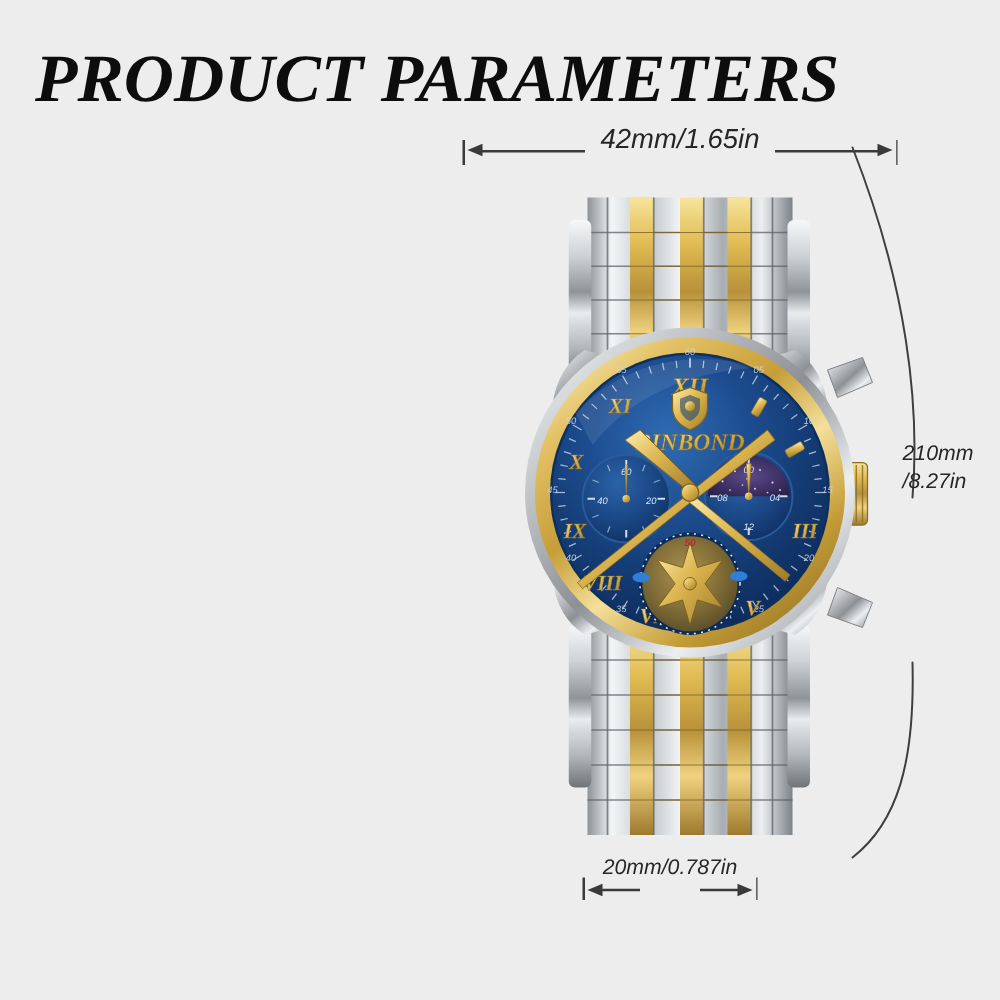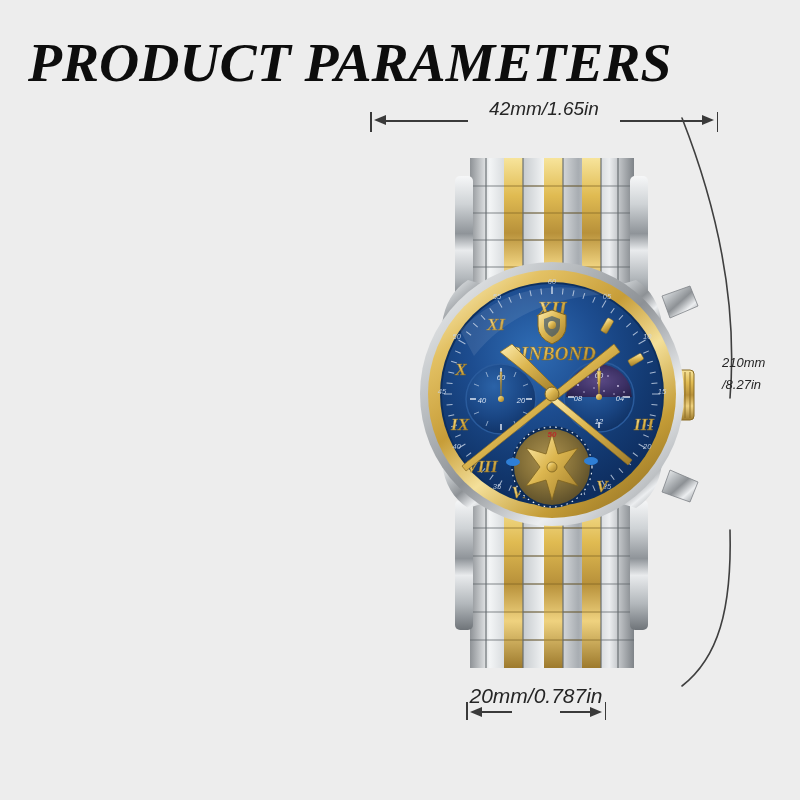--- a/index.html
+++ b/index.html
@@ -43,21 +43,21 @@
   }
   .spec-line.last{margin-bottom:0;}
   .spec-line .sub{display:block;}
 
   
   .dim-top{
     position:absolute;left:370px;top:98px;width:348px;height:34px;
   }
   .dim-top .cap{
     position:absolute;left:0;top:0;width:348px;text-align:center;
-    font-size:19px;color:#262626;letter-spacing:0px;
+    font-size:22px;color:#262626;letter-spacing:0px;
   }
   .tick{
     position:absolute;width:1.5px;background:#3a3a3a;
   }
   .dim-top .tick{top:14px;height:20px;}
   .dim-top .tick.l{left:0;}
   .dim-top .tick.r{right:0;}
   .arrowline{
     position:absolute;top:22px;height:1.5px;background:#3a3a3a;
   }
@@ -66,29 +66,29 @@
     border-top:5px solid transparent;border-bottom:5px solid transparent;
   }
   .arrowhead.left{border-right:12px solid #3a3a3a;}
   .arrowhead.right{border-left:12px solid #3a3a3a;}
 
   .dim-bottom{
     position:absolute;left:466px;top:684px;width:140px;height:36px;
   }
   .dim-bottom .cap{
     position:absolute;left:-20px;top:0;width:180px;text-align:center;
-    font-size:21px;color:#262626;
+    font-size:17px;color:#262626;
   }
   .dim-bottom .tick{top:18px;height:18px;}
   .dim-bottom .tick.l{left:0;}
   .dim-bottom .tick.r{right:0;}
 
   .dim-right-label{
     position:absolute;left:722px;top:352px;
-    font-size:13px;line-height:22px;color:#262626;
+    font-size:17px;line-height:22px;color:#262626;
   }
 
   
   .arc-svg{position:absolute;left:660px;top:110px;}
 
   
   .watch{position:absolute;left:0;top:0;width:800px;height:780px;}
   .watch svg{position:absolute;left:0;top:0;}
 </style>
 </head>

